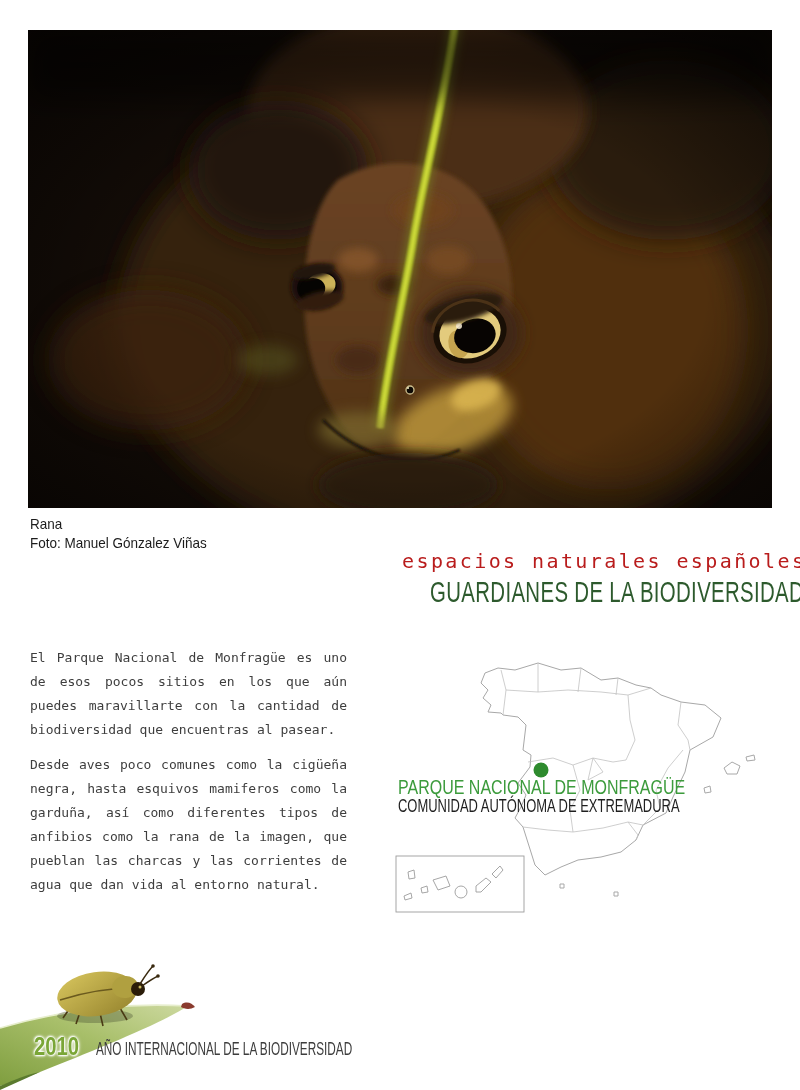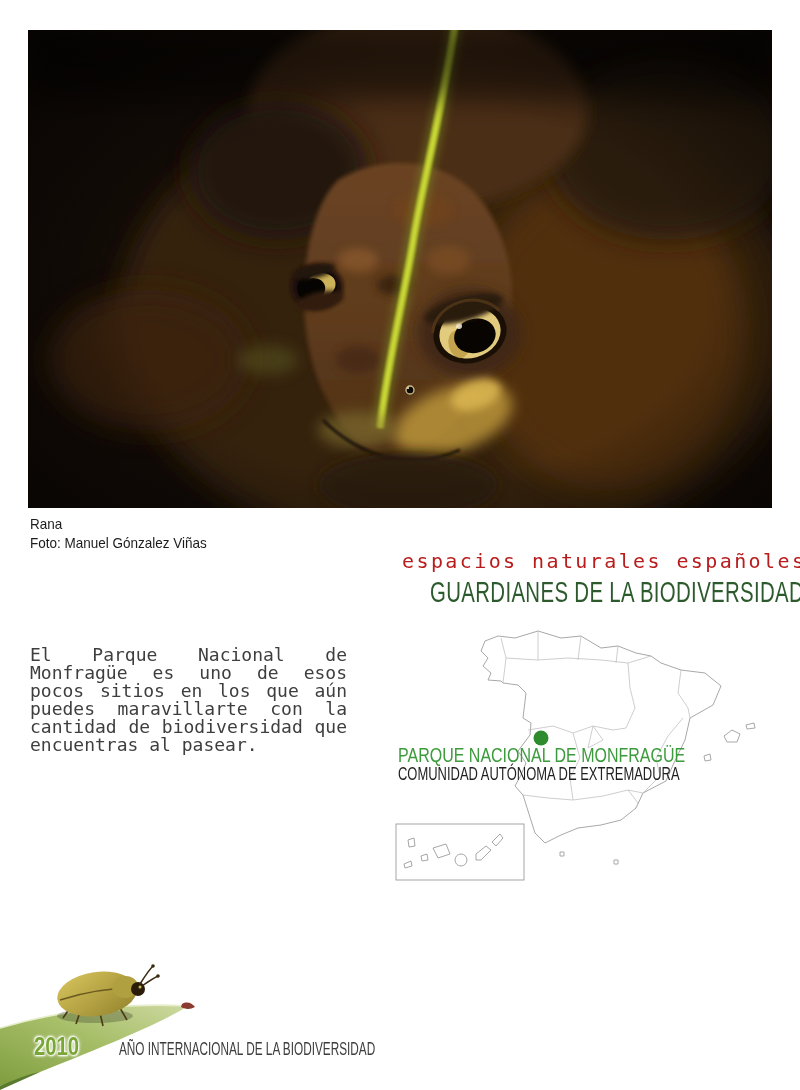--- a/index.html
+++ b/index.html
@@ -25,41 +25,41 @@
     color:#b91c1c;margin-right:-2.4px;
   }
   .page-title{
     position:absolute;right:28px;top:575px;white-space:nowrap;
     font-size:30px;font-weight:400;color:var(--title-green,#2d5a2d);
     transform:scaleX(.68);transform-origin:right top;letter-spacing:.5px;
   }
   
   .article{
     position:absolute;left:30px;top:646px;width:317px;
-    font-family:"DejaVu Sans Mono",monospace;font-size:18px;line-height:18px;
+    font-family:"DejaVu Sans Mono",monospace;font-size:13px;line-height:24px;
     color:#3e3e3e;text-align:justify;
   }
   .article p{margin:0 0 11px 0;}
   
-  .map{position:absolute;left:388px;top:608px;width:396px;height:290px;}
+  .map{position:absolute;left:388px;top:640px;width:396px;height:290px;}
   .map svg{position:absolute;left:0;top:0;}
   .map-label-park{
     position:absolute;left:10px;top:136px;white-space:nowrap;
     font-size:20px;color:var(--label-green,#3c9b3c);
     transform:scaleX(.8);transform-origin:left top;
   }
   .map-label-region{
     position:absolute;left:10px;top:156px;white-space:nowrap;
     font-size:18px;color:#1f1f1f;
     transform:scaleX(.72);transform-origin:left top;
   }
   
   .leaf-art{position:absolute;left:0;top:950px;width:250px;height:140px;}
   .footer-line{
-    position:absolute;left:34px;top:1031px;display:flex;align-items:baseline;gap:27px;white-space:nowrap;
+    position:absolute;left:34px;top:1031px;display:flex;align-items:baseline;gap:4px;white-space:nowrap;
   }
   .footer-year{
     font-size:26px;font-weight:bold;color:var(--year-green,#7aa637);
     transform:scaleX(.78);transform-origin:left bottom;
     text-shadow:0 0 3px #fff,0 0 5px #fff,1px 1px 2px #fff,-1px -1px 2px #fff;
   }
   .footer-campaign{
     font-size:19px;color:#3d3d3d;
     transform:scaleX(.62);transform-origin:left bottom;
   }
@@ -167,20 +167,21 @@
   <div class="caption">
     <div>Rana</div>
     <div>Foto: Manuel Gónzalez Viñas</div>
   </div>
 
   <div class="kicker">espacios naturales españoles</div>
   <div class="page-title">GUARDIANES DE LA BIODIVERSIDAD</div>
 
   <div class="article">
     <p>El Parque Nacional de Monfragüe es uno de esos pocos sitios en los que aún puedes maravillarte con la cantidad de biodiversidad que encuentras al pasear.</p>
+    <p>Desde aves poco comunes como la cigüeña negra, hasta esquivos mamiferos como la garduña, así como diferentes tipos de anfibios como la rana de la imagen, que pueblan las charcas y las corrientes de agua que dan vida al entorno natural.</p>
   </div>
 
   <div class="map">
     <svg width="396" height="290" viewBox="0 0 396 290" aria-hidden="true">
       <g stroke="#a8a8a8" stroke-width="1" fill="#ffffff" stroke-linejoin="round">
 
         <path d="M 97,33 L 110,28 L 127,30 L 150,23 L 173,30 L 193,28 L 213,40 L 230,38 L 248,45 L 263,48 L 273,55 L 293,62 L 317,65 L 333,78
                  L 325,97 L 302,110 L 297,132 L 285,157 L 278,173 L 255,185 L 248,200 L 233,212 L 213,217 L 190,220 L 173,227 L 157,235 L 147,225
                  L 135,187 L 127,178 L 133,167 L 138,155 L 130,143 L 142,127 L 143,115 L 135,110 L 138,85 L 130,77 L 115,75
                  L 113,73 L 100,72 L 103,65 L 95,58 L 100,50 L 93,43 Z"></path>

